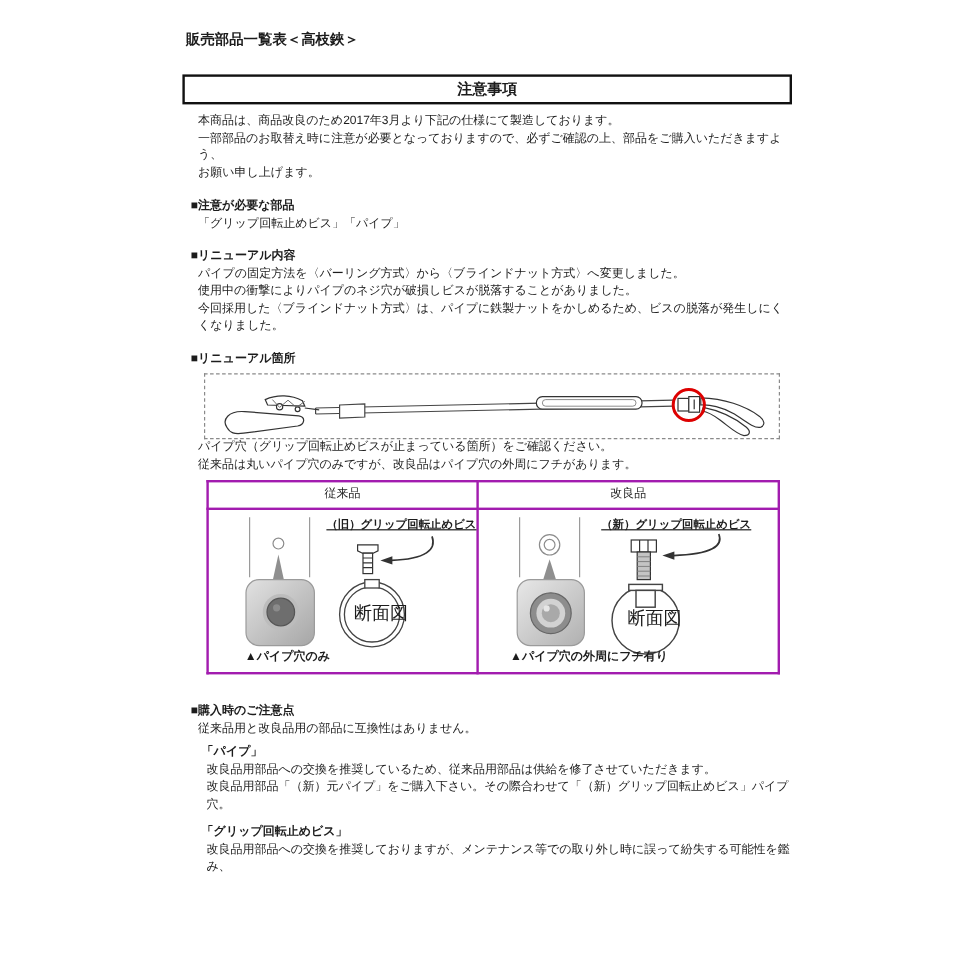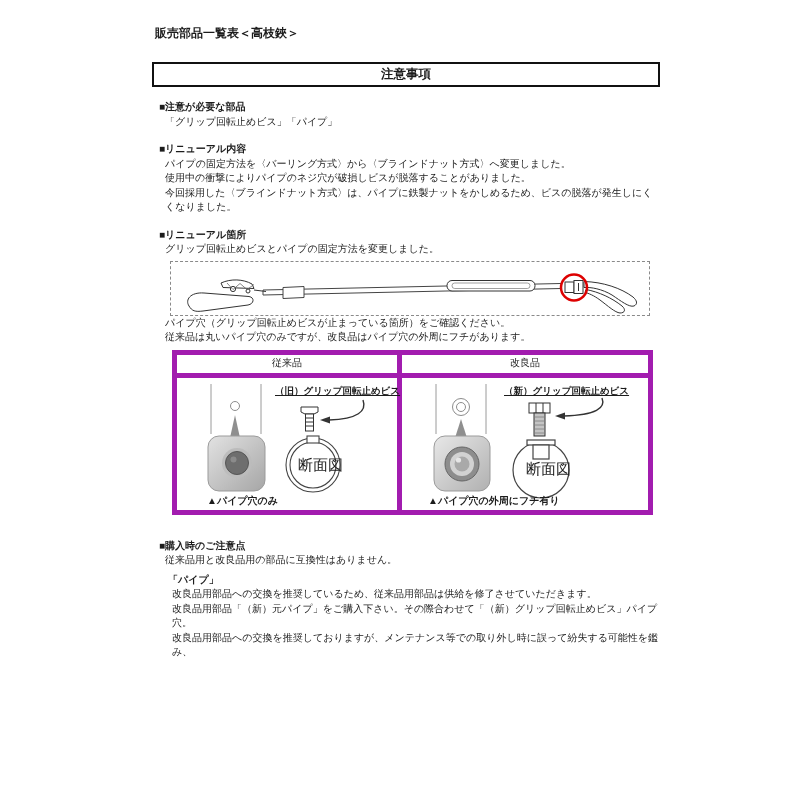--- a/index.html
+++ b/index.html
@@ -34,21 +34,21 @@
     position: relative;
     margin: 4px 0 0 18px;
     width: 480px; height: 55px;
     border: 1px dashed #8a8a8a;
   }
   .tool-box svg { position: absolute; left: 0; top: 0; }
   .compare-table {
     margin: 5px 0 0 20px;
     border-collapse: collapse;
   }
-  .compare-table th, .compare-table td { border: 5px solid #a21caf; }
+  .compare-table th, .compare-table td { border: 2px solid #a21caf; }
   .compare-table th {
     font-weight: normal; font-size: 10px; height: 23px;
     text-align: center;
   }
   .cell { height: 137px; padding: 12px; position: relative; vertical-align: top; font-family: Liberation Serif, serif; }
   .cell-old { width: 225px; }
   .cell-new { width: 251px; }
   .cell svg { position: absolute; left: 0; top: 0; }
   .screw-label {
     position: absolute; top: 6px;
@@ -79,31 +79,35 @@
 <body>
 
 <div class="content">
 
   <div class="doc-title">販売部品一覧表＜高枝鋏＞</div>
 
   <div class="notice-box">
     <span>注意事項</span>
   </div>
 
+  <div class="intro">
+    <div>本商品は、商品改良のため2017年3月より下記の仕様にて製造しております。</div>
+    <div>一部部品のお取替え時に注意が必要となっておりますので、必ずご確認の上、部品をご購入いただきますよう、</div>
+    <div>お願い申し上げます。</div>
+  </div>
 
   <div class="sec-heading">■注意が必要な部品</div>
   <div class="sec-body">「グリップ回転止めビス」「パイプ」</div>
 
   <div class="sec-heading">■リニューアル内容</div>
   <div class="sec-body">パイプの固定方法を〈バーリング方式〉から〈ブラインドナット方式〉へ変更しました。</div>
   <div class="sec-body">使用中の衝撃によりパイプのネジ穴が破損しビスが脱落することがありました。</div>
   <div class="sec-body">今回採用した〈ブラインドナット方式〉は、パイプに鉄製ナットをかしめるため、ビスの脱落が発生しにくくなりました。</div>
 
   <div class="sec-heading" style="">■リニューアル箇所</div>
-  <div class="sec-body">グリップ回転止めビスとパイプの固定方法を変更しました。</div>
 
   <div class="tool-box">
     <svg width="478" height="53" viewBox="0 0 478 53">
 
       <g stroke="#444" stroke-width="1" fill="none">
         <line x1="92" y1="28" x2="390" y2="21.5"></line>
         <line x1="92" y1="33" x2="390" y2="26.5"></line>
         <line x1="92" y1="28" x2="92" y2="33"></line>
       </g>
 
@@ -241,15 +245,16 @@
     </tr>
   </tbody>
     </table>
 
   <div class="sec-heading purchase-heading">■購入時のご注意点</div>
   <div class="sec-body">従来品用と改良品用の部品に互換性はありません。</div>
 
   <div class="item-name" style="margin-top:5px">「パイプ」</div>
   <div class="item-line">改良品用部品への交換を推奨しているため、従来品用部品は供給を修了させていただきます。</div>
   <div class="item-line">改良品用部品「（新）元パイプ」をご購入下さい。その際合わせて「（新）グリップ回転止めビス」パイプ穴。</div>
+  <div class="item-name">「グリップ回転止めビス」</div>
   <div class="item-line">改良品用部品への交換を推奨しておりますが、メンテナンス等での取り外し時に誤って紛失する可能性を鑑み、</div>
 
 </div>
 
 </body></html>

